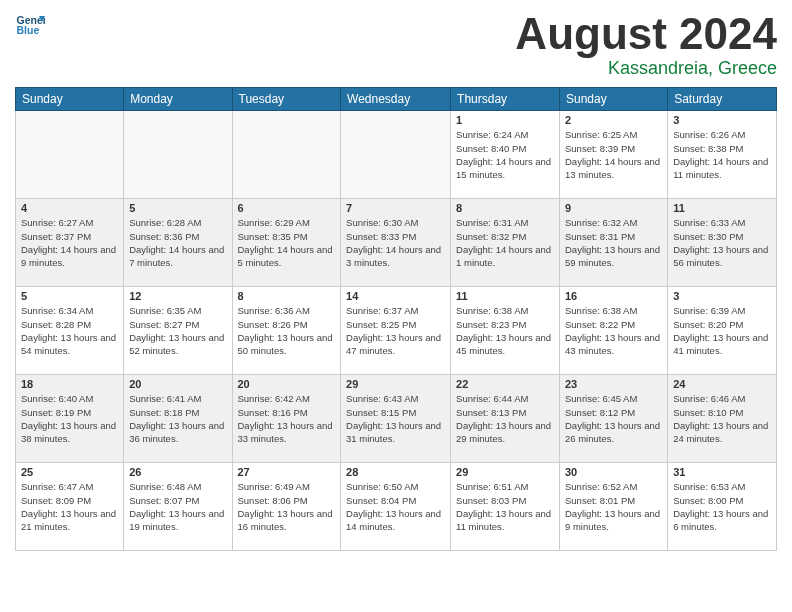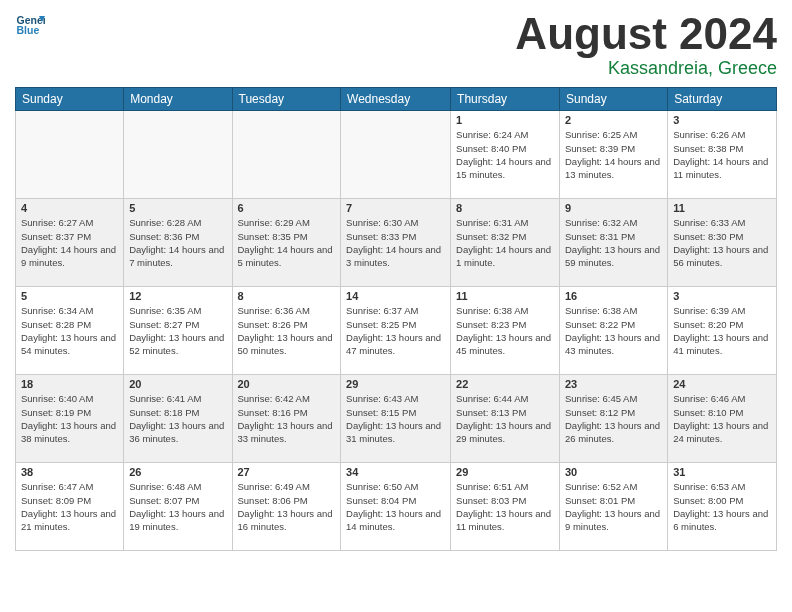--- a/index.html
+++ b/index.html
@@ -179,33 +179,33 @@
             <div class="day-num">23</div>
             <div class="day-info">Sunrise: 6:45 AM<br>Sunset: 8:12 PM<br>Daylight: 13 hours and 26 minutes.</div>
           </td>
           <td class="shaded">
             <div class="day-num">24</div>
             <div class="day-info">Sunrise: 6:46 AM<br>Sunset: 8:10 PM<br>Daylight: 13 hours and 24 minutes.</div>
           </td>
         </tr>
         <tr>
           <td>
-            <div class="day-num">38</div>
+            <div class="day-num">25</div>
             <div class="day-info">Sunrise: 6:47 AM<br>Sunset: 8:09 PM<br>Daylight: 13 hours and 21 minutes.</div>
           </td>
           <td>
             <div class="day-num">26</div>
             <div class="day-info">Sunrise: 6:48 AM<br>Sunset: 8:07 PM<br>Daylight: 13 hours and 19 minutes.</div>
           </td>
           <td>
             <div class="day-num">27</div>
             <div class="day-info">Sunrise: 6:49 AM<br>Sunset: 8:06 PM<br>Daylight: 13 hours and 16 minutes.</div>
           </td>
           <td>
-            <div class="day-num">34</div>
+            <div class="day-num">28</div>
             <div class="day-info">Sunrise: 6:50 AM<br>Sunset: 8:04 PM<br>Daylight: 13 hours and 14 minutes.</div>
           </td>
           <td>
             <div class="day-num">29</div>
             <div class="day-info">Sunrise: 6:51 AM<br>Sunset: 8:03 PM<br>Daylight: 13 hours and 11 minutes.</div>
           </td>
           <td>
             <div class="day-num">30</div>
             <div class="day-info">Sunrise: 6:52 AM<br>Sunset: 8:01 PM<br>Daylight: 13 hours and 9 minutes.</div>
           </td>

